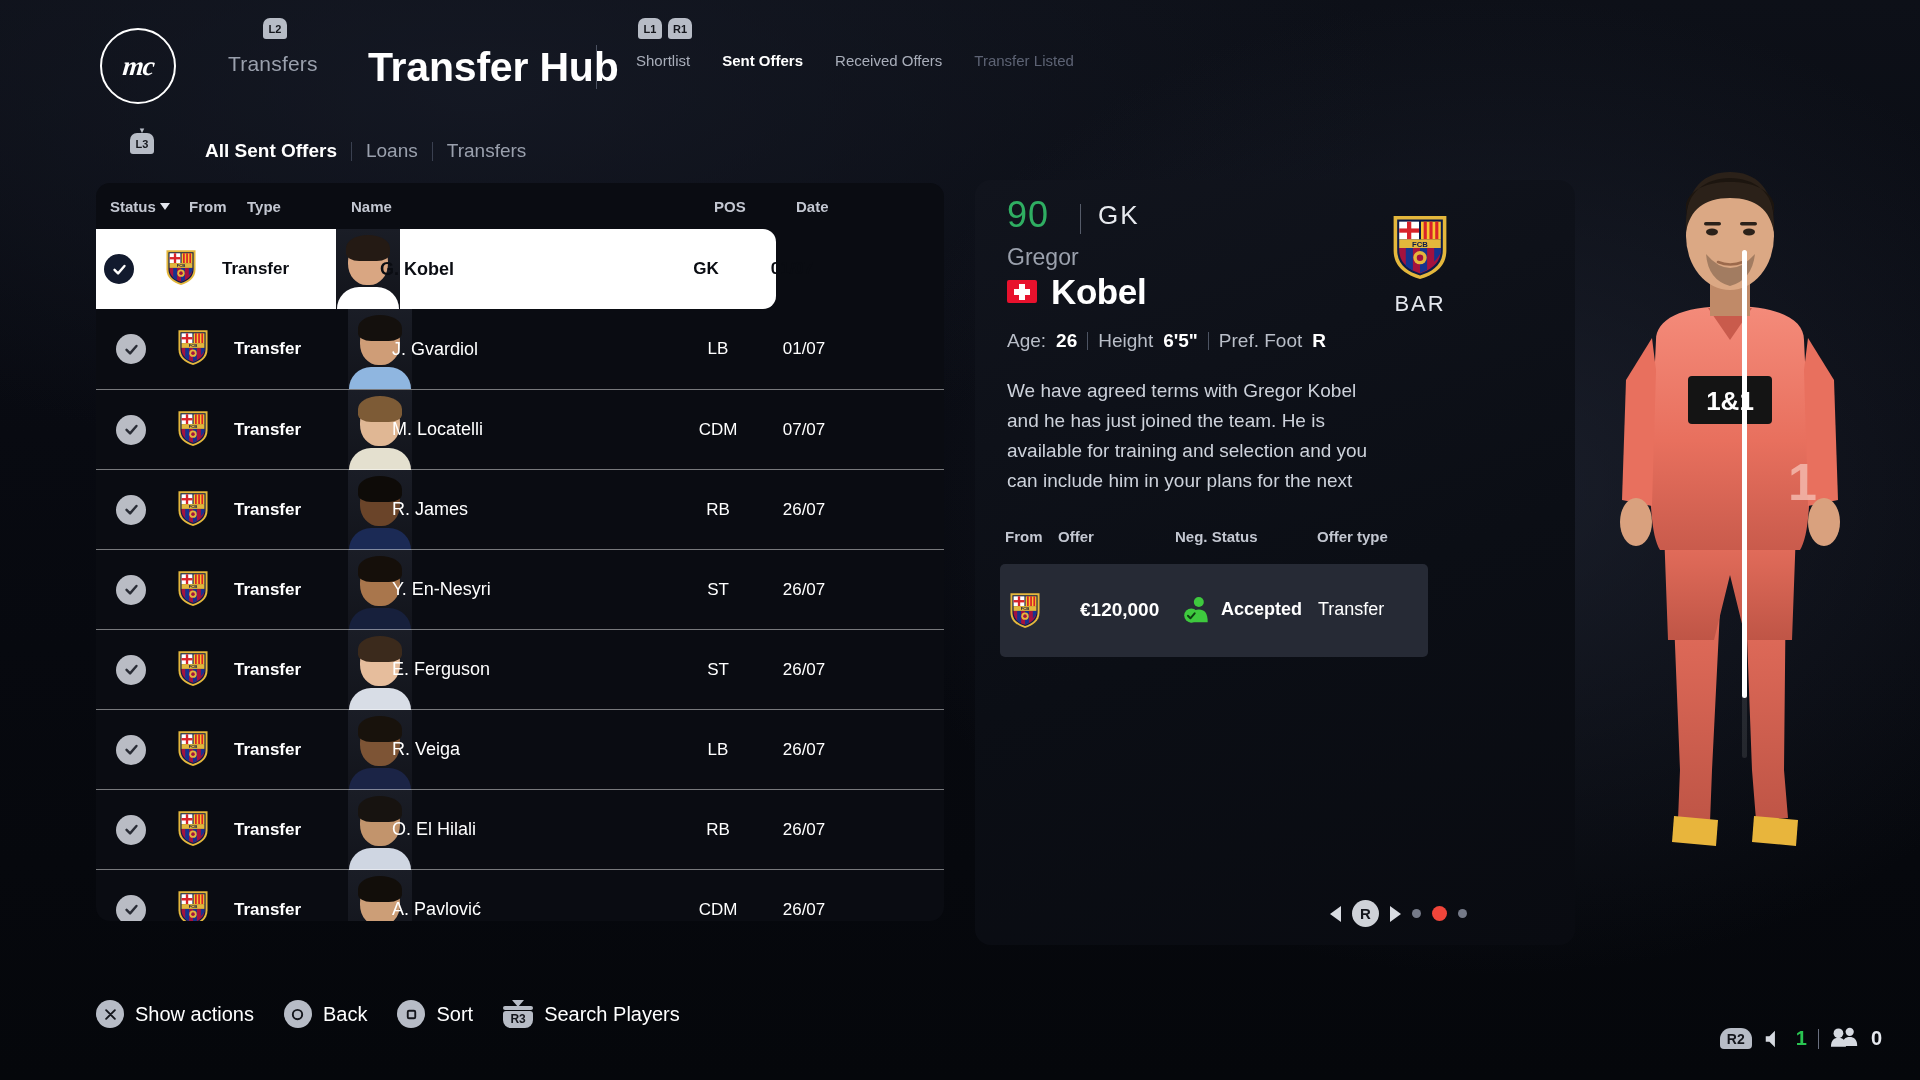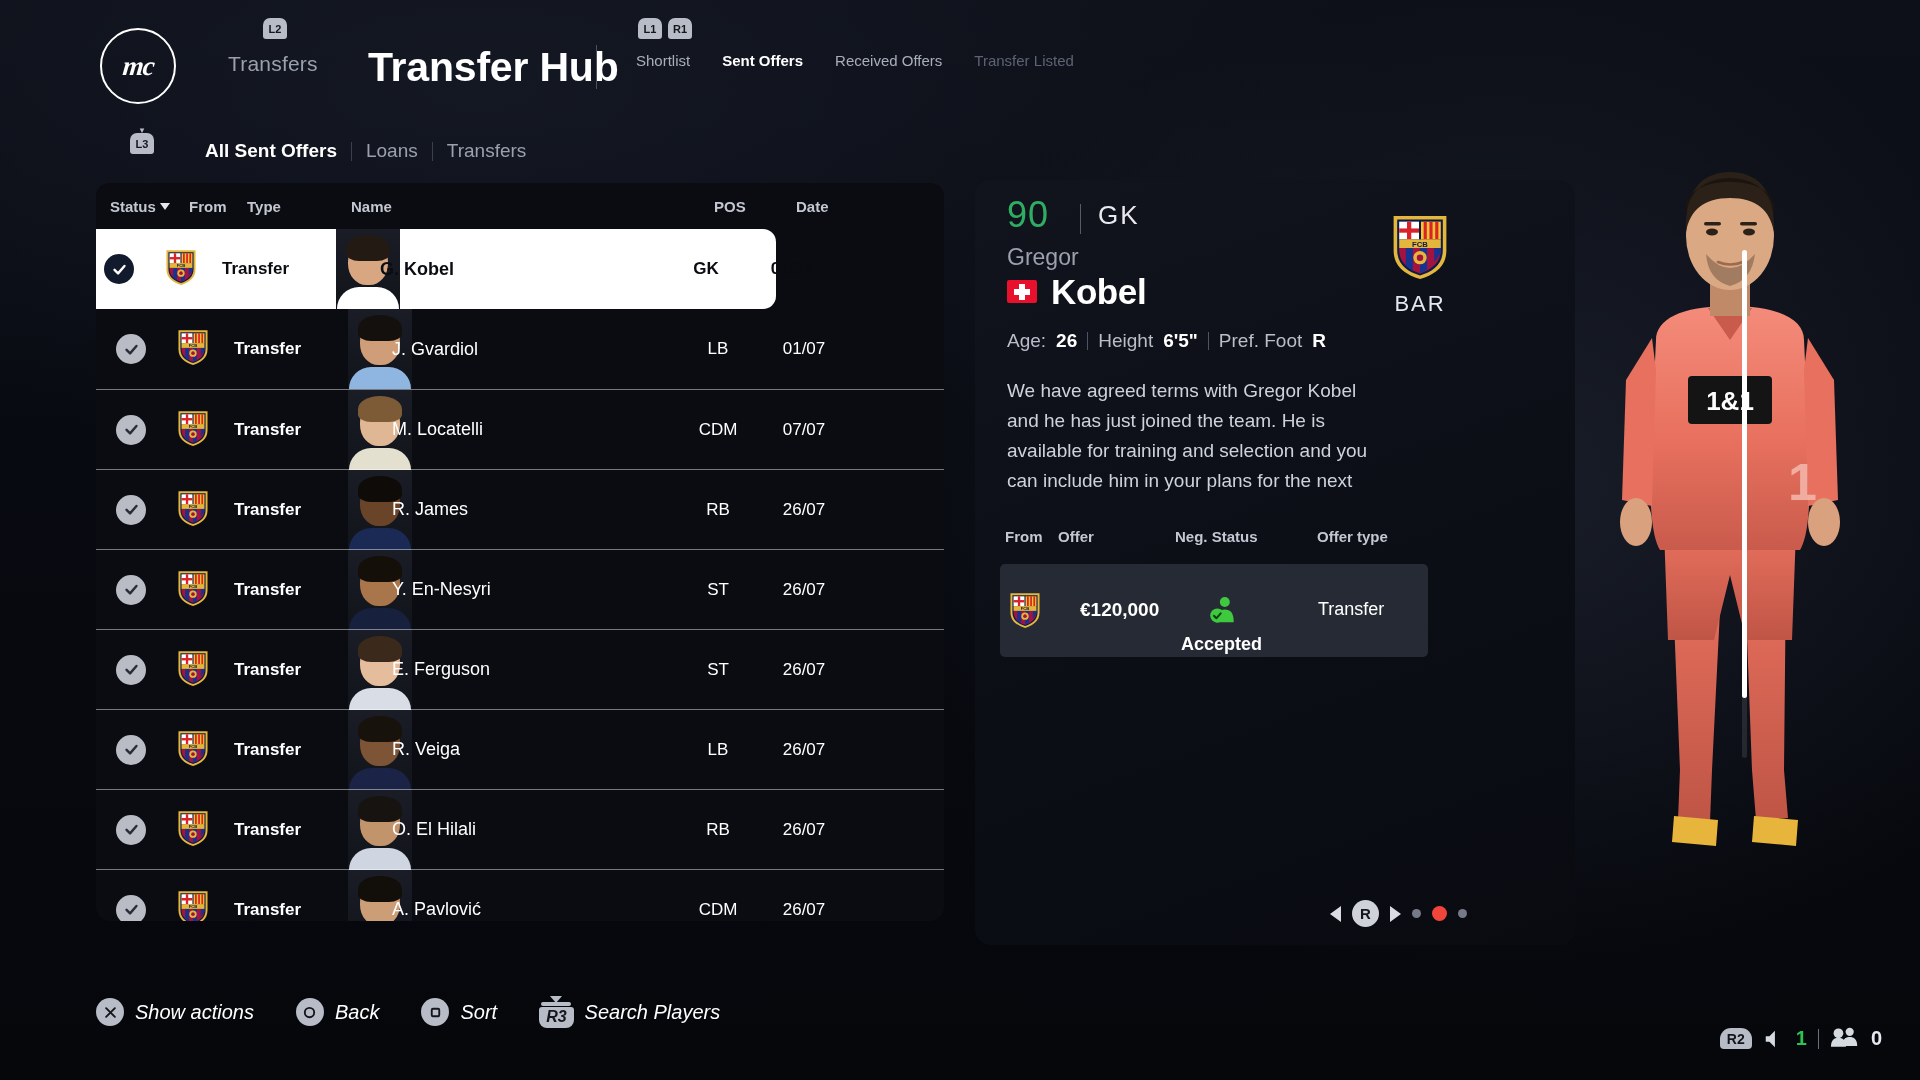--- a/index.html
+++ b/index.html
@@ -187,51 +187,51 @@
   .oh-from { left: 0px; }
   .oh-offer { left: 53px; }
   .oh-neg { left: 170px; }
   .oh-type { left: 312px; }
   .offer-row {
     position: absolute; left: 25px; top: 384px; width: 428px; height: 93px;
     background: #262a35; border-radius: 5px;
   }
   .or-crest { position: absolute; left: 8px; top: 27px; }
   .or-offer { position: absolute; left: 80px; top: 35px; font-size: 19px; font-weight: 700; color: #fff; }
-  .or-neg { position: absolute; left: 181px; top: 30px; display: flex; align-items: center; gap: 10px; flex-direction: column; }
+  .or-neg { position: absolute; left: 181px; top: 30px; display: flex; align-items: center; gap: 10px; }
   .or-neg .lbl { font-size: 18px; font-weight: 700; color: #fff; }
   .or-type { position: absolute; left: 318px; top: 35px; font-size: 18px; color: #fff; }
 
   
   .carousel { position: absolute; left: 355px; bottom: 18px; display: flex; align-items: center; gap: 11px; }
   .car-arrow { width: 0; height: 0; }
   .car-left { border-top: 8px solid transparent; border-bottom: 8px solid transparent; border-right: 11px solid #d9dce2; }
   .car-right { border-top: 8px solid transparent; border-bottom: 8px solid transparent; border-left: 11px solid #d9dce2; }
   .car-r {
     width: 27px; height: 27px; border-radius: 50%; background: #cfd2d8;
     color: #14161c; font-size: 15px; font-weight: 700;
     display: flex; align-items: center; justify-content: center;
   }
   .dot { width: 9px; height: 9px; border-radius: 50%; background: #757a88; }
   .dot.red { width: 15px; height: 15px; background: #f0453a; }
 
   
   .player-art { position: absolute; left: 1560px; top: 170px; width: 340px; height: 690px; }
 
   
-  .bottombar { position: absolute; left: 96px; bottom: 52px; display: flex; align-items: center; gap: 42px; font-style: italic; }
+  .bottombar { position: absolute; left: 96px; bottom: 52px; display: flex; align-items: center; gap: 30px; }
   .bb-item { display: flex; align-items: center; gap: 11px; font-size: 20px; color: #fff; font-weight: 400; }
   .pad-btn {
     width: 28px; height: 28px; border-radius: 50%; background: #b7bcc6;
     display: flex; align-items: center; justify-content: center;
   }
   .pad-btn svg { width: 15px; height: 15px; }
   .r3btn { position: relative; display: flex; flex-direction: column; align-items: center; }
   .r3btn .tri { width: 0; height: 0; border-left: 6px solid transparent; border-right: 6px solid transparent; border-top: 7px solid #b7bcc6; margin-bottom: -1px; }
-  .r3btn .cap2 { background: #b7bcc6; color: #14161c; font-size: 16px; font-weight: 700; border-radius: 3px 3px 8px 8px; padding: 1px 7px 2px; }
+  .r3btn .cap2 { background: #b7bcc6; color: #14161c; font-size: 12px; font-weight: 700; border-radius: 3px 3px 8px 8px; padding: 1px 7px 2px; }
   .r3btn .bar2 { width: 30px; height: 4px; background: #b7bcc6; border-radius: 2px; margin-bottom: 1px; }
 
   
   .hud { position: absolute; right: 38px; bottom: 28px; display: flex; align-items: center; gap: 11px; }
   .hud .r2 {
     background: #b7bcc6; color: #14161c; font-size: 14px; font-weight: 700;
     border-radius: 11px 11px 4px 4px; padding: 4px 7px 3px; line-height: 1;
   }
   .hud .spk { width: 22px; height: 22px; }
   .hud .num { font-size: 20px; font-weight: 700; color: #29c451; }

